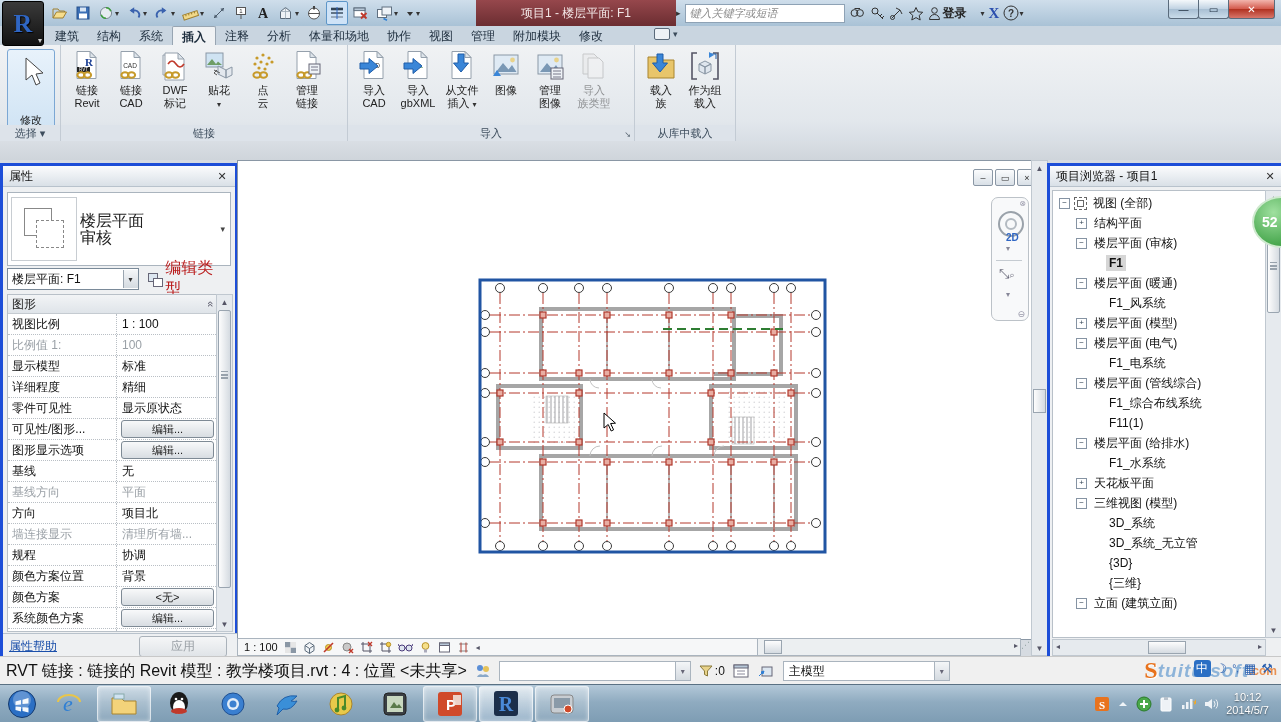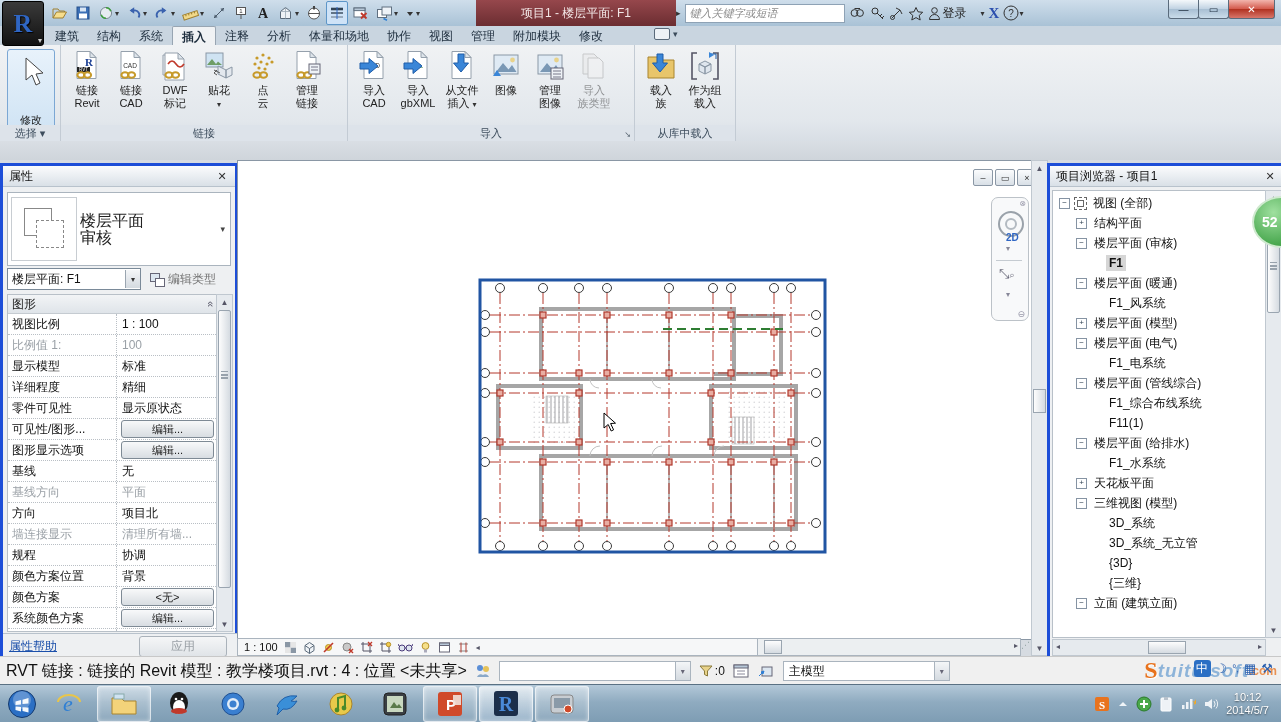--- a/index.html
+++ b/index.html
@@ -19,21 +19,21 @@
     text-shadow:1px 1px 1px #000;}
   #appbtn .caret{position:absolute;right:1px;bottom:0;color:#ccc;font-size:8px;}
   #qat{position:absolute;left:48px;top:1px;height:24px;display:flex;align-items:center;gap:1px;}
   .qbtn{height:22px;display:flex;align-items:center;padding:0 2px;border-radius:2px;border:1px solid transparent;}
   .qbtn.active{background:#cfe3f7;border-color:#5e96c8;}
   .qbtn .caret{font-size:8px;color:#333;margin-left:1px;}
   #infocenter{position:absolute;left:676px;top:2px;height:22px;display:flex;align-items:center;gap:4px;}
   #ic-expand{color:#333;font-size:9px;}
   #searchbox{width:150px;height:17px;background:#fff;border:1px solid #8ea2b5;
     font-style:italic;color:#8a8a8a;font-size:11px;padding:0 4px;display:flex;align-items:center;}
-  .icbtn{display:flex;align-items:center;color:#333;}
+  .icbtn{display:flex;align-items:center;color:#333;font-weight:bold;}
   .icbtn svg{display:block;}
   #signin-label{font-size:12px;color:#222;margin-left:2px;}
   #win-controls{position:absolute;right:6px;top:0;display:flex;}
   .wbtn{width:29px;height:18px;border:1px solid #5a6b7c;border-top:none;
     background:linear-gradient(#f4f8fb,#c0d2e2 50%,#a7bed2 50%,#cadcea);
     display:flex;align-items:center;justify-content:center;font-size:10px;color:#1d2d3d;
     border-radius:0 0 3px 3px;margin-left:-1px;}
   .wbtn.close{width:45px;background:linear-gradient(#f2b5ad,#d3584a 50%,#b0301f 50%,#d8766a);
     color:#fff;font-weight:bold;}
   
@@ -77,21 +77,21 @@
   #type-thumb{width:64px;height:62px;margin:3px;border:1px solid #c8cdd2;background:#fff;position:relative;}
   #type-thumb .r1{position:absolute;left:12px;top:10px;width:26px;height:26px;border:1px solid #888;background:#fff;}
   #type-thumb .r2{position:absolute;left:24px;top:22px;width:26px;height:26px;border:1px dashed #888;background:#fff;}
   #type-text{font-size:16px;color:#222;line-height:17px;}
   #type-caret{margin-left:auto;margin-right:5px;color:#444;font-size:9px;}
   #selector-row{position:absolute;left:4px;top:102px;width:224px;height:22px;display:flex;align-items:center;}
   #type-combo{width:128px;height:20px;background:#fff;border:1px solid #7a8a99;display:flex;align-items:center;
     font-size:12px;padding-left:4px;color:#111;}
   #type-combo .cbx{margin-left:auto;width:14px;height:18px;background:linear-gradient(#f4f6f8,#d4dae0);
     border-left:1px solid #9aa5b0;display:flex;align-items:center;justify-content:center;font-size:8px;color:#333;}
-  #edit-type-btn{margin-left:6px;height:20px;display:flex;align-items:center;gap:3px;font-size:12px;color:#737373;padding:0 3px;}
+  #edit-type-btn{margin-left:6px;height:20px;display:flex;align-items:center;gap:3px;font-size:16px;color:#b91c1c;padding:0 3px;}
   .etico{width:15px;height:13px;position:relative;}
   .etico i{position:absolute;border:1px solid #667;background:#dce6f0;width:8px;height:7px;}
   .etico i:last-child{left:5px;top:5px;background:#fff;}
   #prop-grid{position:absolute;left:4px;top:128px;width:210px;height:336px;background:#fff;
     border:1px solid #b8c0c8;overflow:hidden;}
   #sec-graphics{height:18px;background:linear-gradient(#f2f4f6,#dfe4e9);border-bottom:1px solid #c5cbd1;
     display:flex;align-items:center;padding:0 4px;font-size:12px;color:#222;}
   #sec-graphics .chev{margin-left:auto;transform:rotate(90deg);font-size:11px;color:#556;}
   .prow{height:20px;display:flex;border-bottom:1px dotted #b9bfc5;align-items:center;}
   .prow .pl{width:104px;padding-left:4px;border-right:1px dotted #b9bfc5;color:#111;

